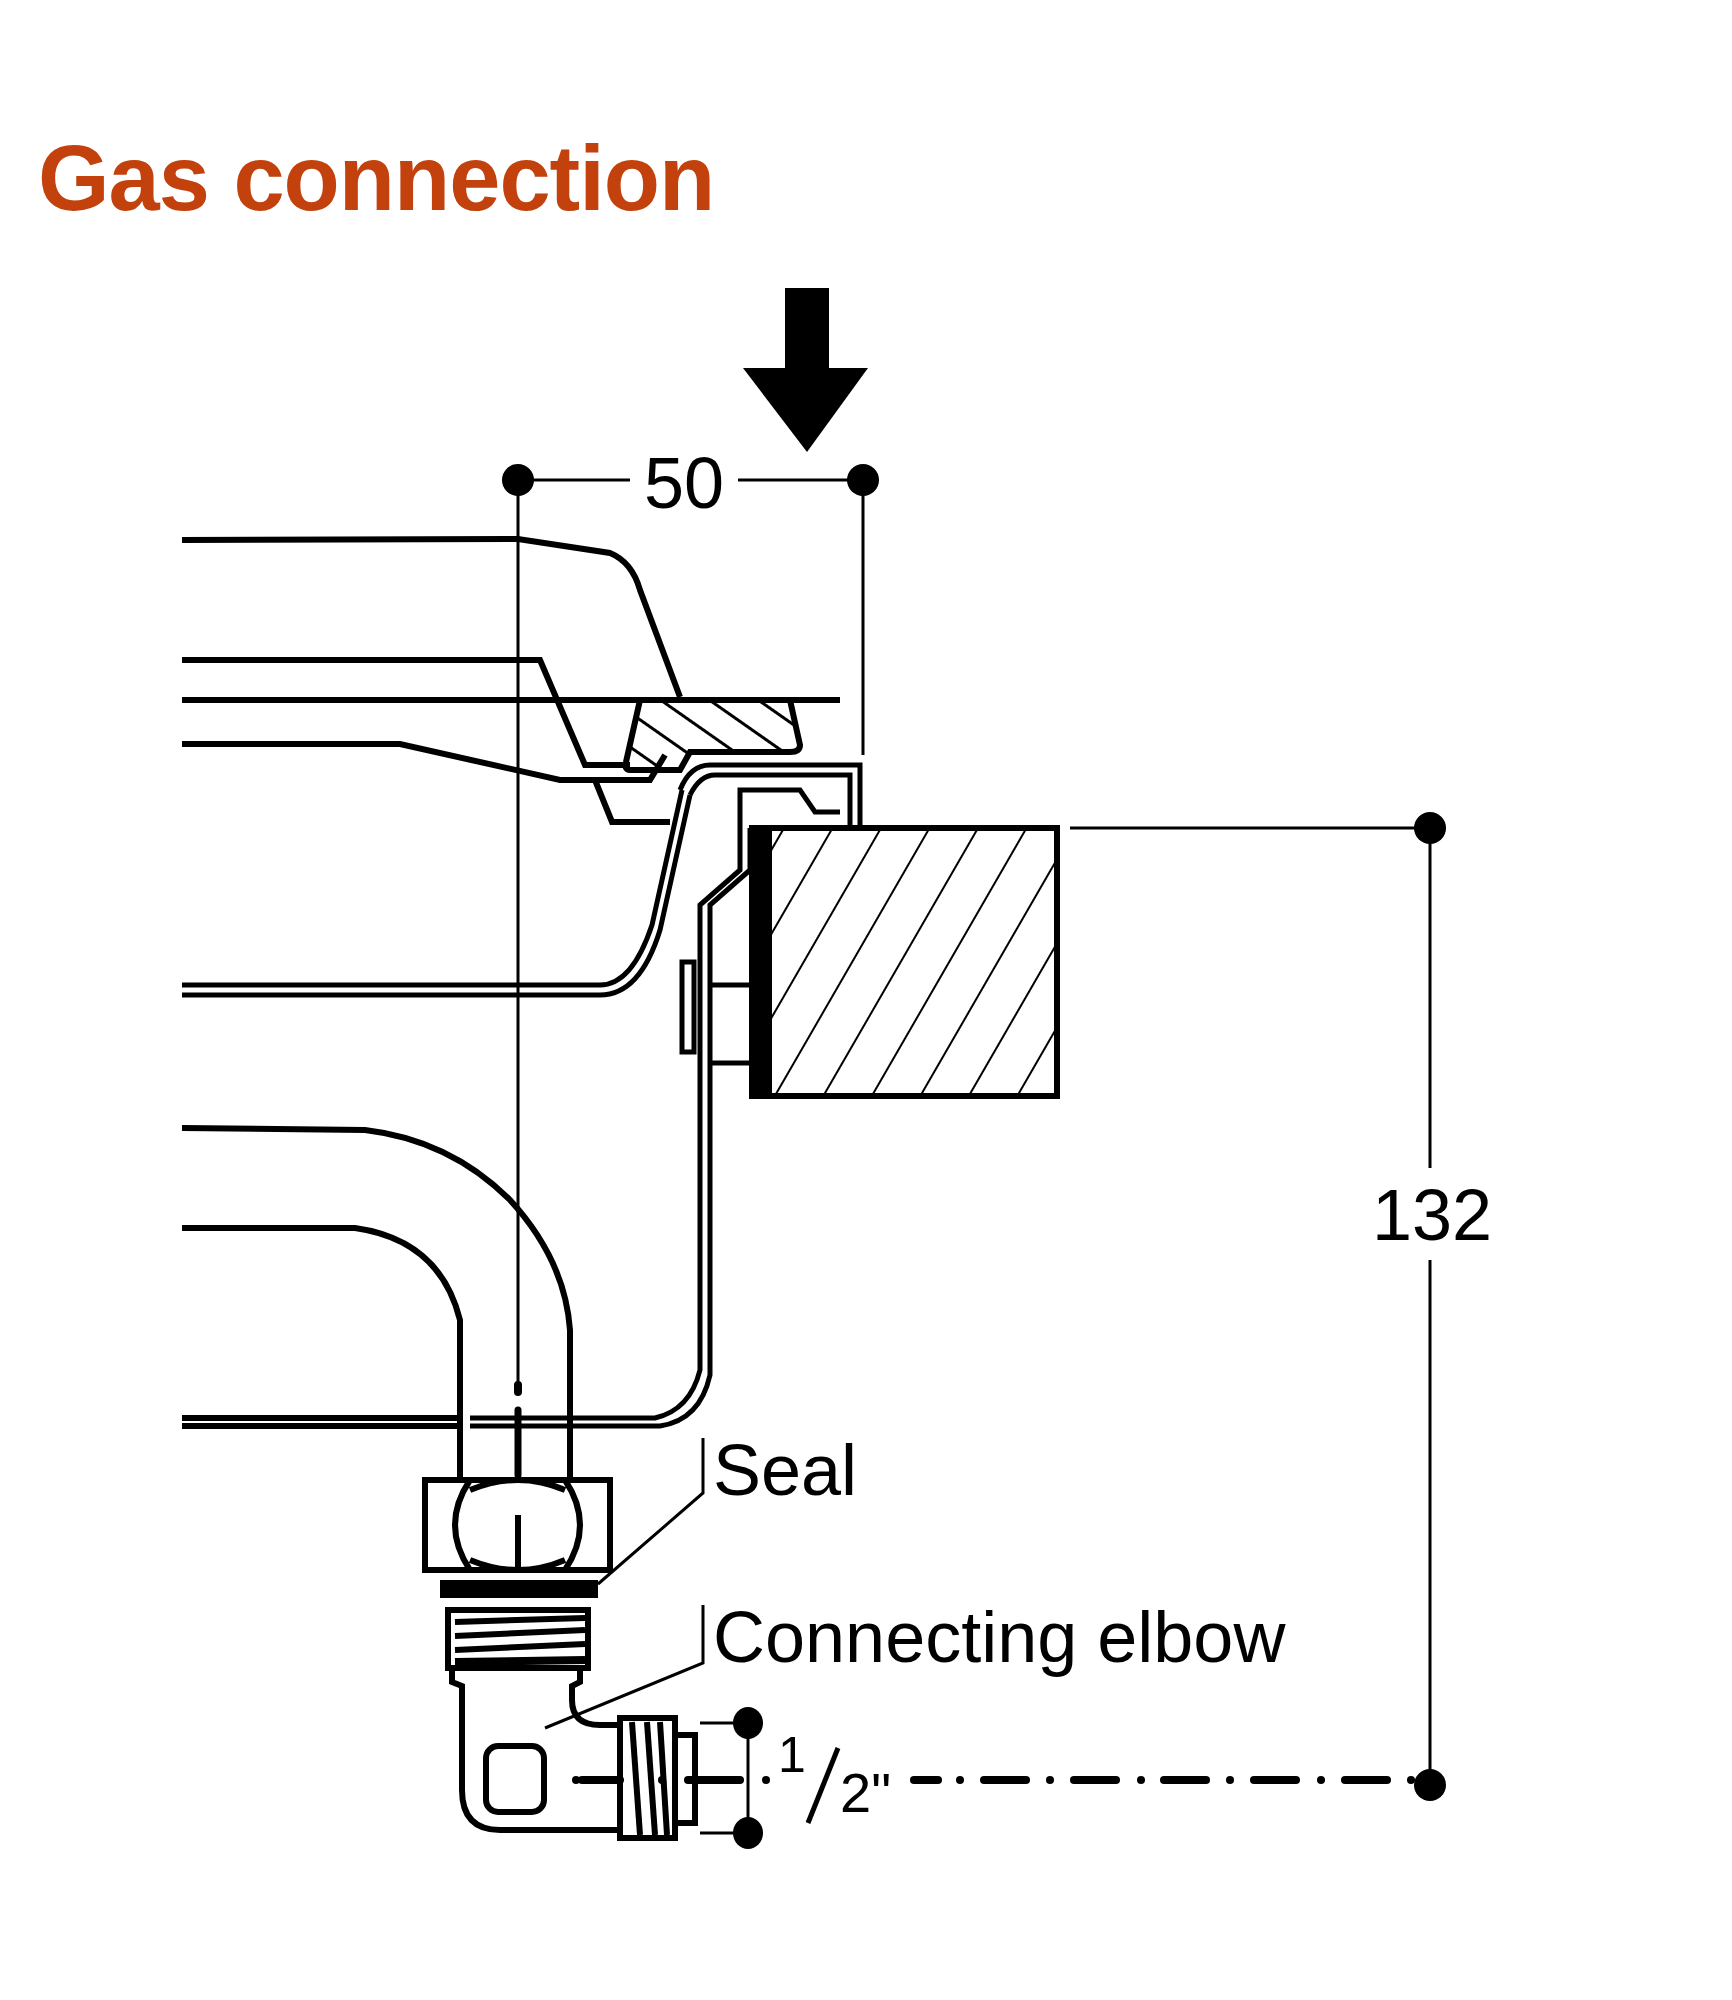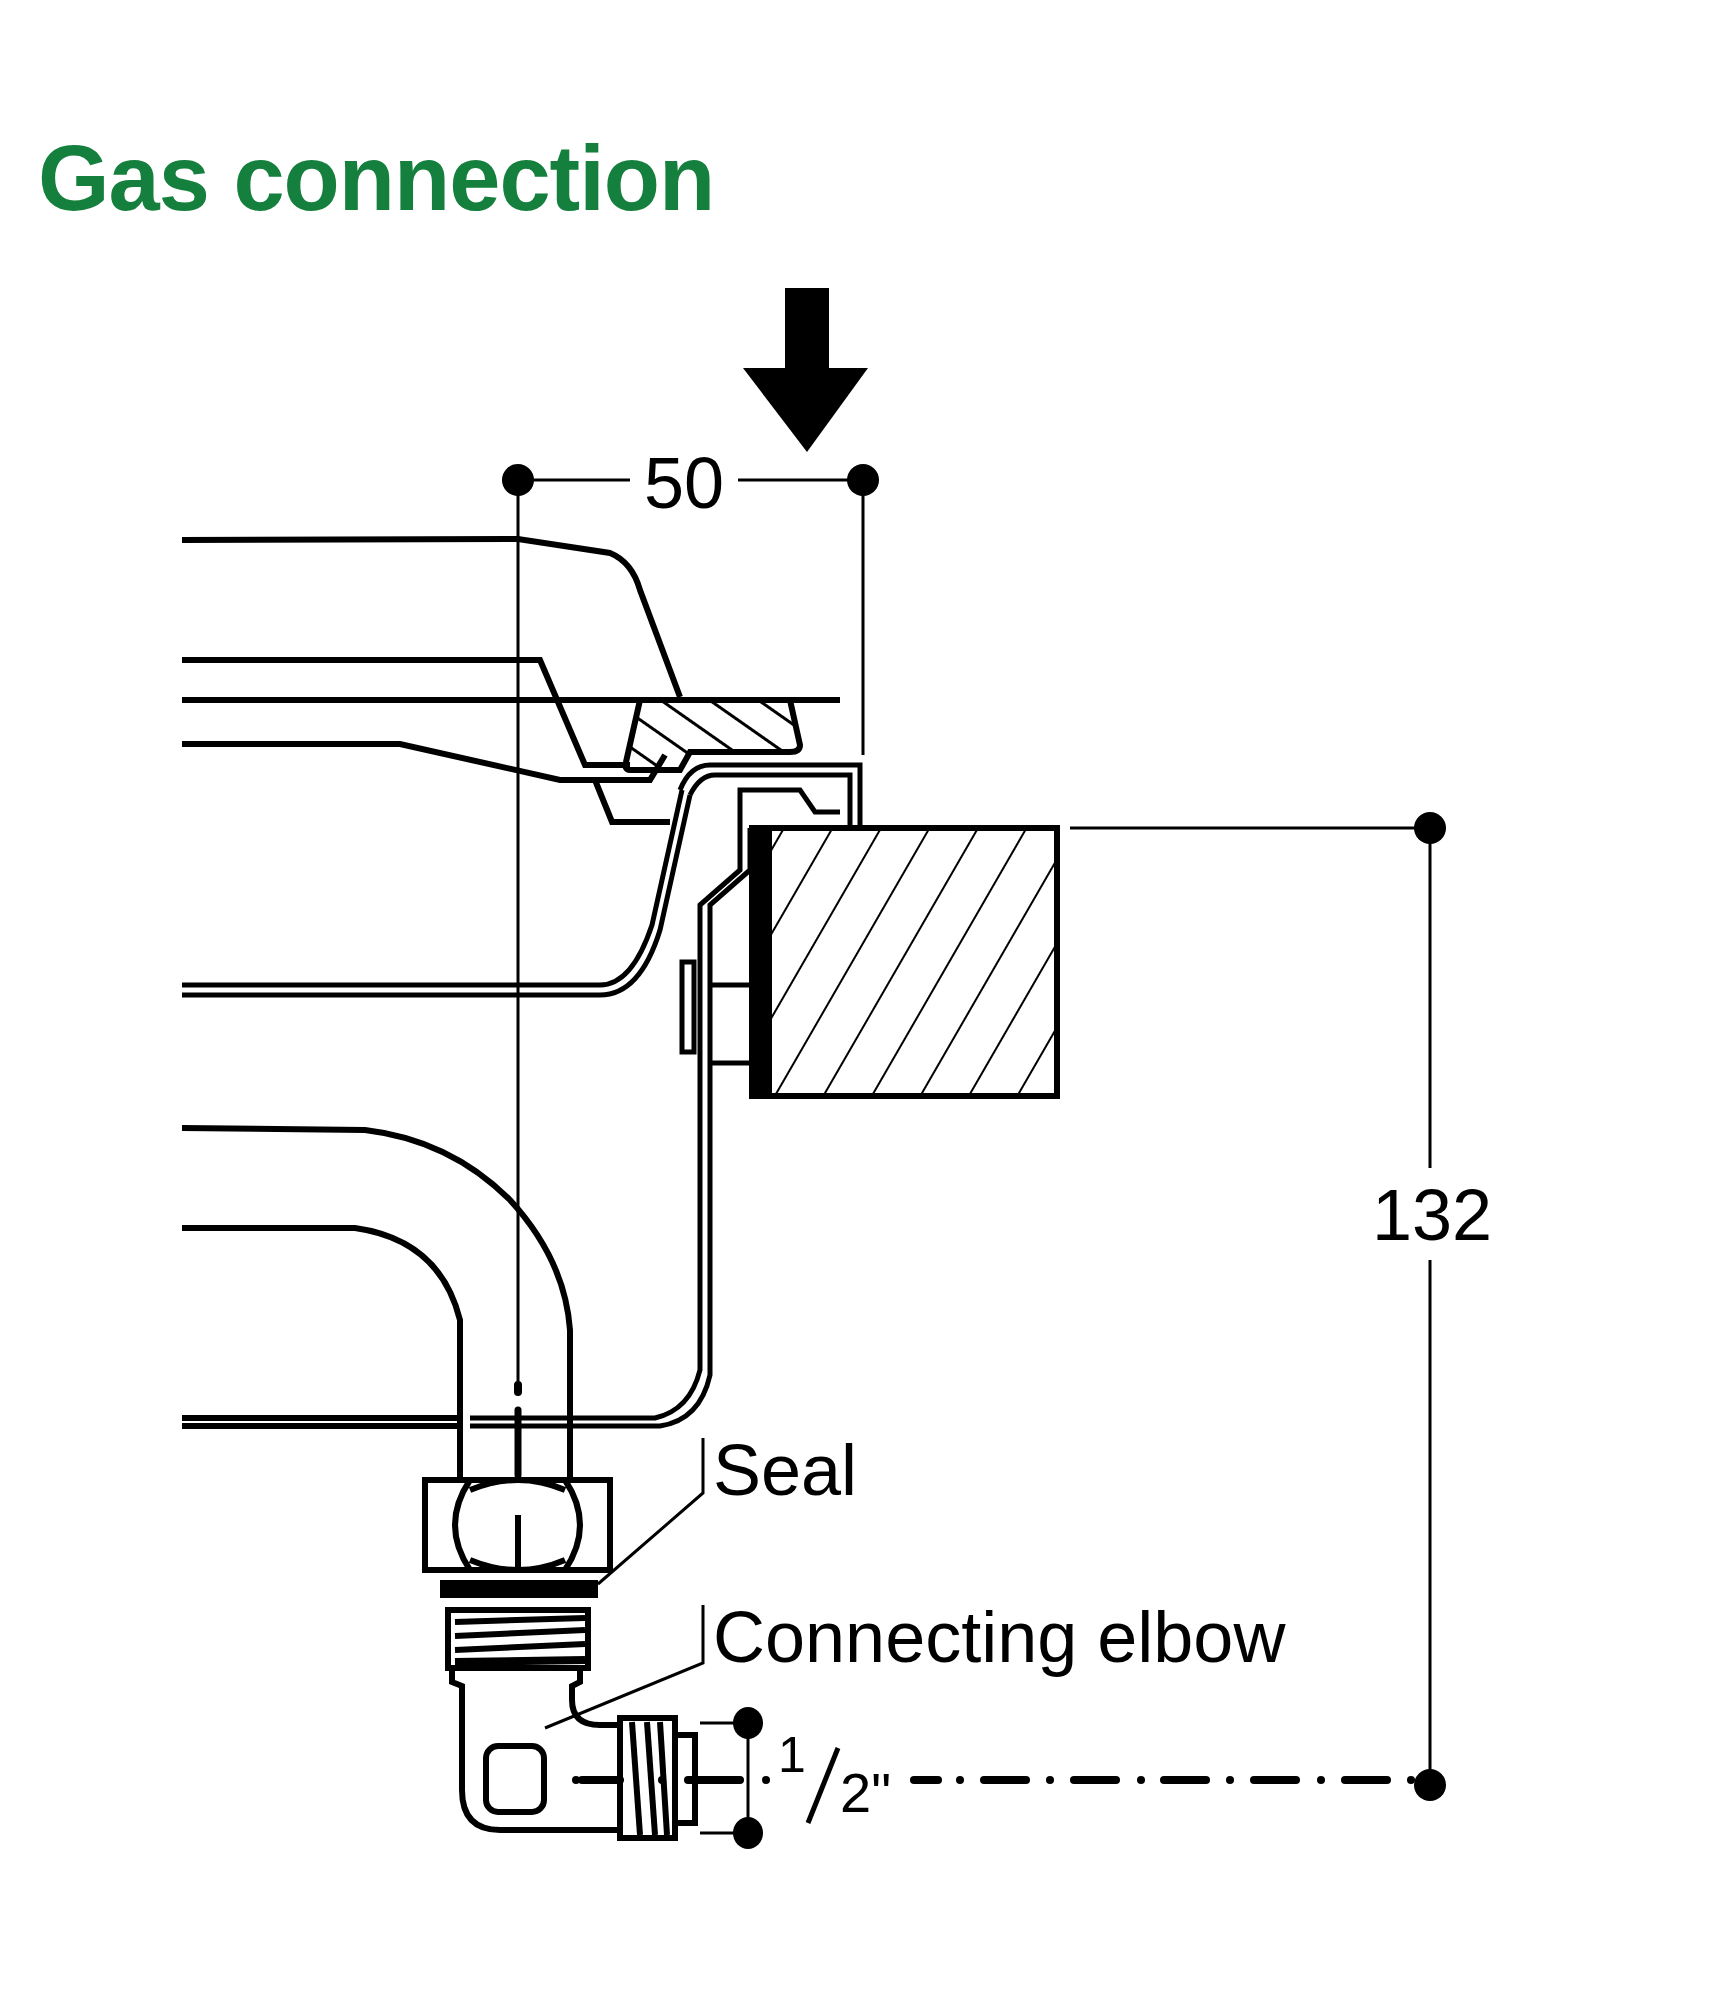--- a/index.html
+++ b/index.html
@@ -1,20 +1,20 @@
 <!DOCTYPE html>
 <html><head>
 <meta charset="utf-8">
 <style>
   html, body { margin: 0; padding: 0; background: #ffffff; }
   body { width: 1732px; height: 2000px; position: relative; overflow: hidden; }
   .title {
     position: absolute; left: 38px; top: 132px;
     font-family: "Liberation Sans", sans-serif; font-weight: bold;
-    font-size: 92px; color: #15803d; letter-spacing: -1px; line-height: 1;
+    font-size: 92px; color: #c2410c; letter-spacing: -1px; line-height: 1;
   }
   svg.diagram { position: absolute; left: 0; top: 0; }
   .lbl { font-family: "Liberation Sans", sans-serif; fill: #000; }
 </style>
 </head>
 <body>
 
 <div class="title">Gas connection</div>
 
 <svg class="diagram" width="1732" height="2000" viewBox="0 0 1732 2000">

